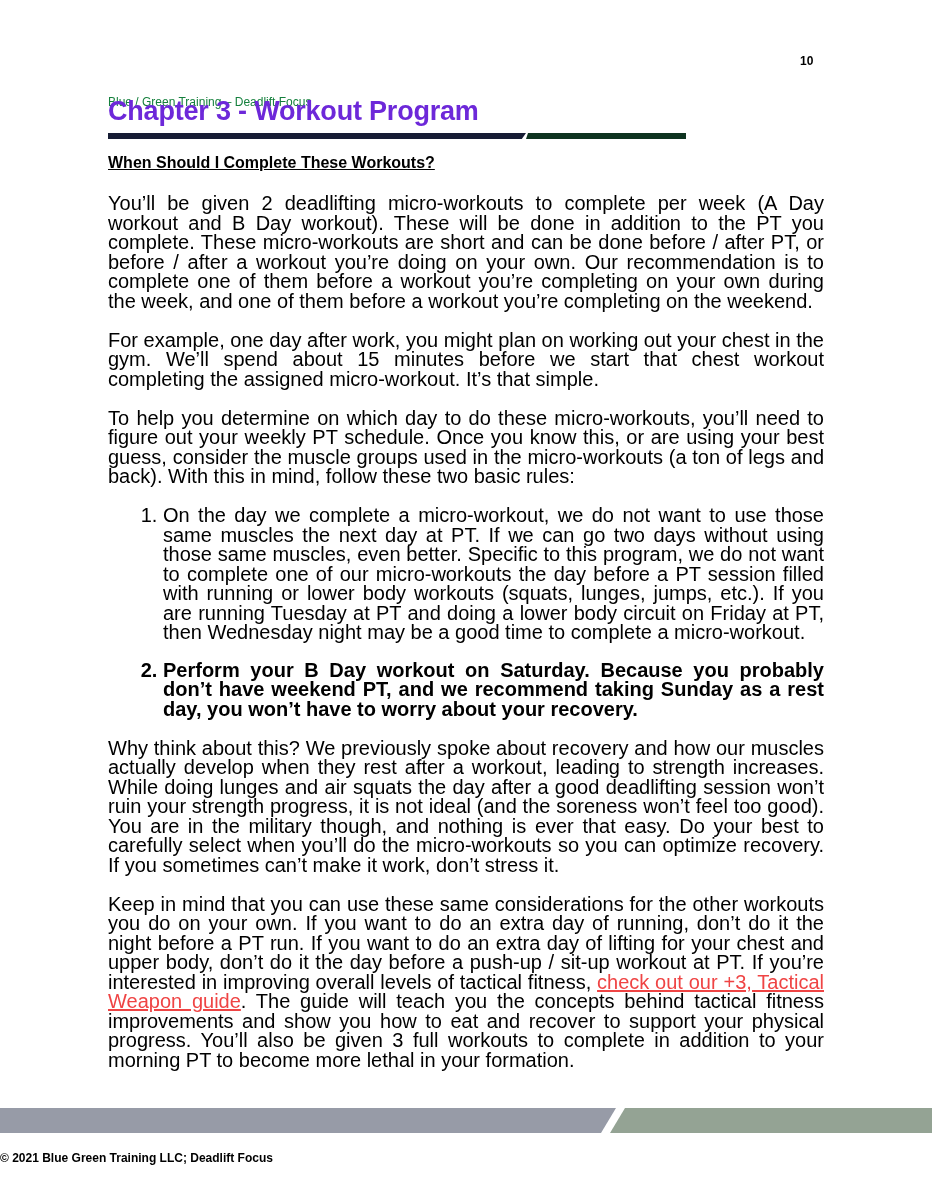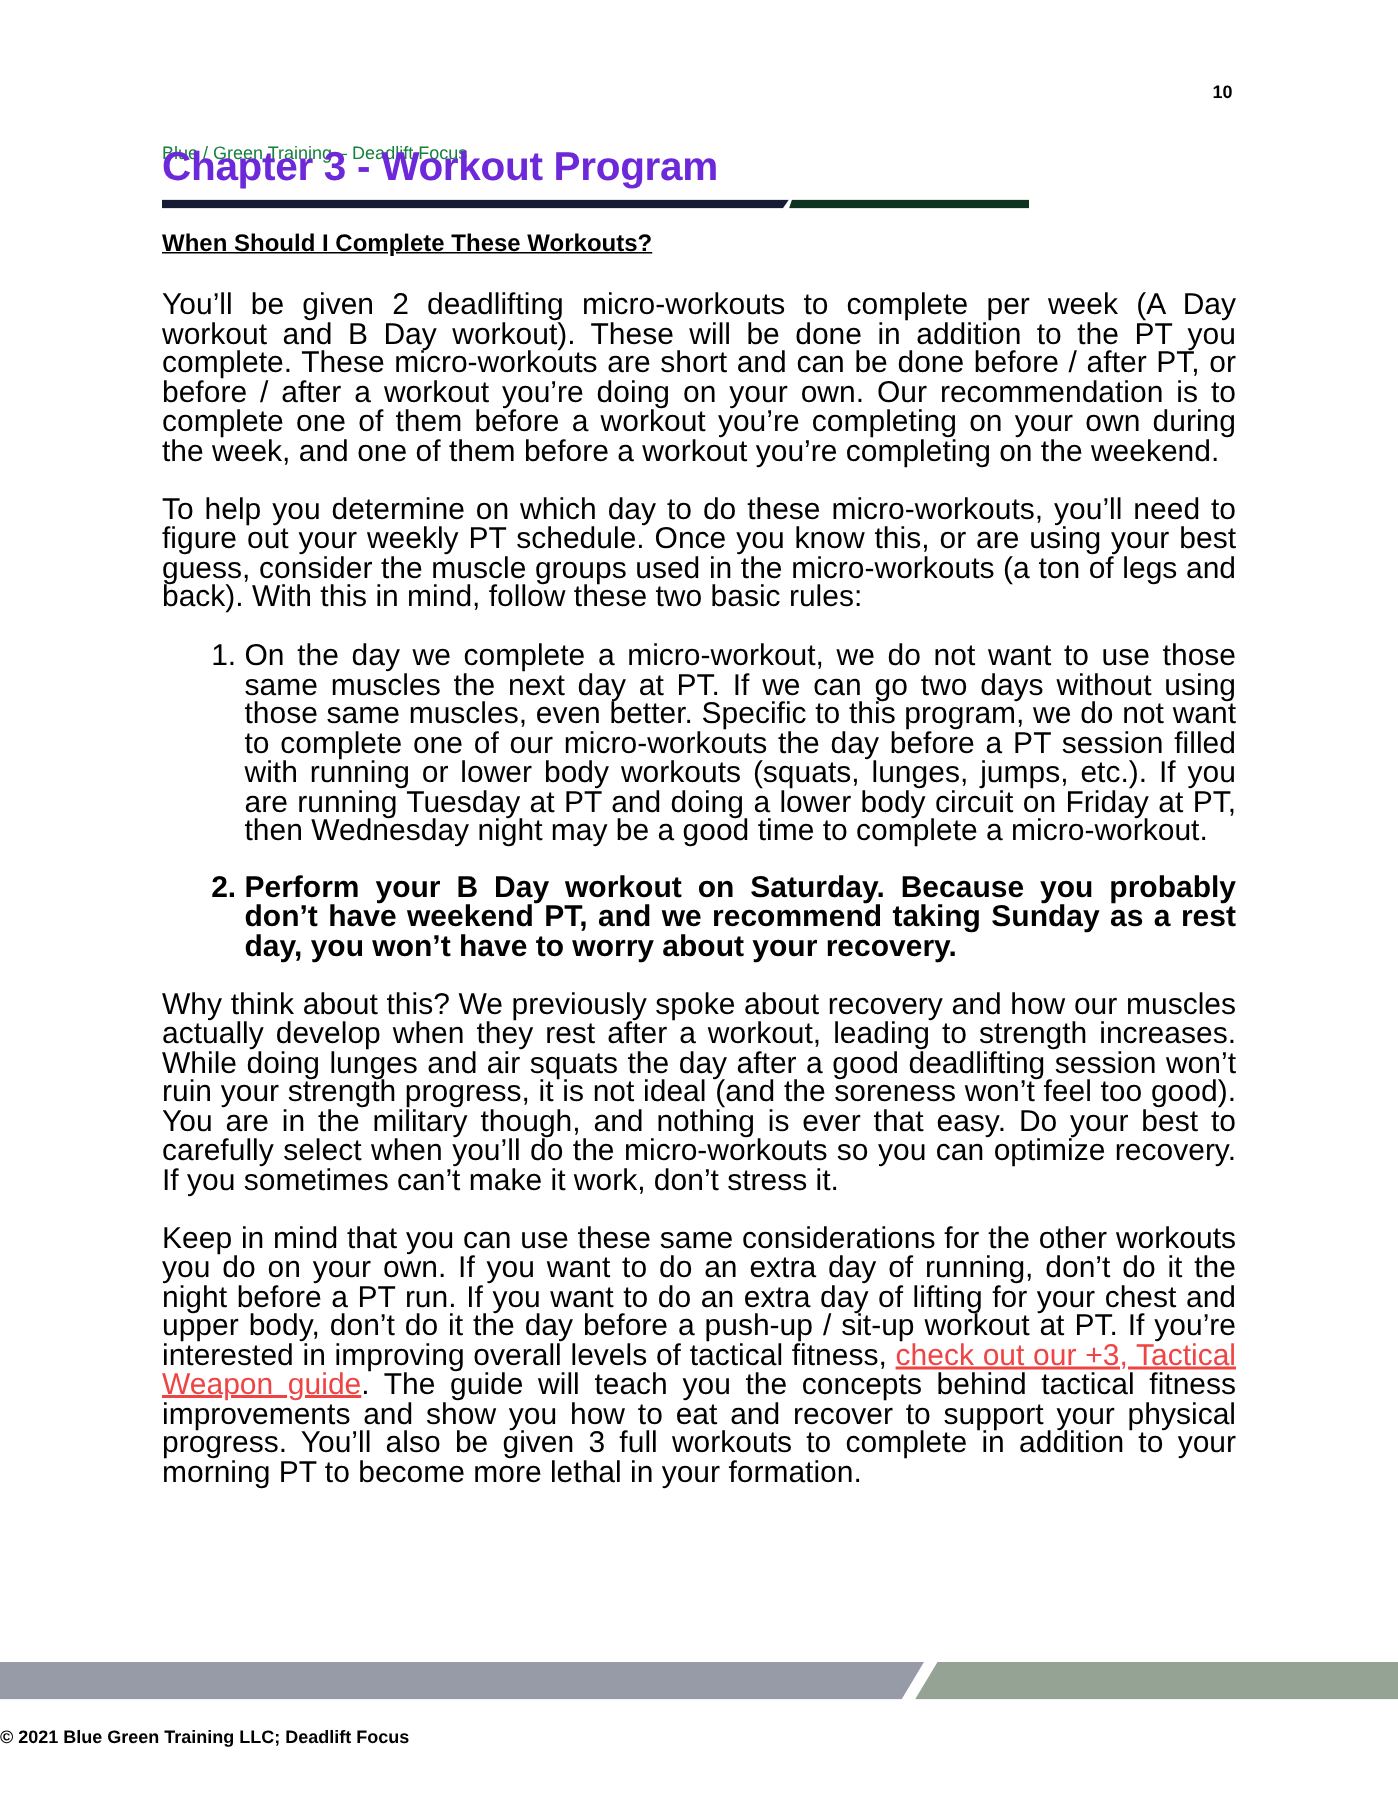--- a/index.html
+++ b/index.html
@@ -1,19 +1,19 @@
 <!DOCTYPE html>
 <html><head>
 <meta charset="utf-8">
 <style>
   html, body { margin: 0; padding: 0; background: #ffffff; }
   body { width: 932px; height: 1204px; position: relative; overflow: hidden;
          font-family: "Liberation Sans", sans-serif; color: #000; }
   .running-header { position: absolute; left: 108px; top: 54px; font-size: 12px; color: #15803d; margin-top: 41px; }
-  .page-number { position: absolute; left: 800px; top: 54px; width: 30px; font-size: 12px; font-weight: bold; text-align: center; color: #000; }
+  .page-number { position: absolute; left: 800px; top: 54px; width: 30px; font-size: 12px; font-weight: bold; text-align: left; color: #000; }
   .chapter-title { position: absolute; left: 108px; top: 96px; margin: 0; font-size: 27px; font-weight: bold; letter-spacing: -0.2px; color: #6d28d9; }
   .title-rule { position: absolute; left: 108px; top: 133px; width: 578px; height: 6px; }
   .title-rule .blue { position: absolute; left: 0; top: 0; height: 6px; width: 418px; background: #161c34; clip-path: polygon(0 0, 100% 0, 99% 100%, 0 100%); }
   .title-rule .green { position: absolute; left: 418px; top: 0; height: 6px; width: 160px; background: #0e3320; clip-path: polygon(2px 0, 100% 0, 100% 100%, 0 100%); }
   .section-heading { position: absolute; left: 108px; top: 154px; margin: 0; font-size: 16px; font-weight: bold; text-decoration: underline; color: #000; }
   .body { position: absolute; left: 108px; top: 194px; width: 716px; font-size: 20px; line-height: 19.5px; }
   .body p { margin: 0 0 19.5px 0; text-align: justify; }
   .body ol { margin: 0 0 19.5px 0; padding-left: 55px; }
   .body ol li { text-align: justify; padding-left: 0; margin-bottom: 18px; }
   .body ol li:last-child { margin-bottom: 0; font-weight: bold; }
@@ -32,20 +32,21 @@
 <h1 class="chapter-title">Chapter 3 - Workout Program</h1>
 <div class="title-rule">
   <div class="blue"></div>
   <div class="green"></div>
 </div>
 
 <h2 class="section-heading">When Should I Complete These Workouts?</h2>
 
 <div class="body">
   <p>You’ll be given 2 deadlifting micro-workouts to complete per week (A Day workout and B Day workout). These will be done in addition to the PT you complete. These micro-workouts are short and can be done before / after PT, or before / after a workout you’re doing on your own. Our recommendation is to complete one of them before a workout you’re completing on your own during the week, and one of them before a workout you’re completing on the weekend.</p>
+  <p>For example, one day after work, you might plan on working out your chest in the gym. We’ll spend about 15 minutes before we start that chest workout completing the assigned micro-workout. It’s that simple.</p>
   <p>To help you determine on which day to do these micro-workouts, you’ll need to figure out your weekly PT schedule. Once you know this, or are using your best guess, consider the muscle groups used in the micro-workouts (a ton of legs and back). With this in mind, follow these two basic rules:</p>
   <ol>
     <li>On the day we complete a micro-workout, we do not want to use those same muscles the next day at PT. If we can go two days without using those same muscles, even better. Specific to this program, we do not want to complete one of our micro-workouts the day before a PT session filled with running or lower body workouts (squats, lunges, jumps, etc.). If you are running Tuesday at PT and doing a lower body circuit on Friday at PT, then Wednesday night may be a good time to complete a micro-workout.</li>
     <li>Perform your B Day workout on Saturday. Because you probably don’t have weekend PT, and we recommend taking Sunday as a rest day, you won’t have to worry about your recovery.</li>
   </ol>
   <p>Why think about this? We previously spoke about recovery and how our muscles actually develop when they rest after a workout, leading to strength increases. While doing lunges and air squats the day after a good deadlifting session won’t ruin your strength progress, it is not ideal (and the soreness won’t feel too good). You are in the military though, and nothing is ever that easy. Do your best to carefully select when you’ll do the micro-workouts so you can optimize recovery. If you sometimes can’t make it work, don’t stress it.</p>
   <p><span>Keep in mind that you can use these same considerations for the other workouts you do on your own. If you want to do an extra day of running, don’t do it the night before a PT run. If you want to do an extra day of lifting for your chest and upper body, don’t do it the day before a push-up / sit-up workout at PT. If you’re interested in improving overall levels of tactical fitness, </span><a href="#">check out our +3, Tactical Weapon guide</a><span>. The guide will teach you the concepts behind tactical fitness improvements and show you how to eat and recover to support your physical progress. You’ll also be given 3 full workouts to complete in addition to your morning PT to become more lethal in your formation.</span></p>
 </div>
 
 <div class="footer-bar">

